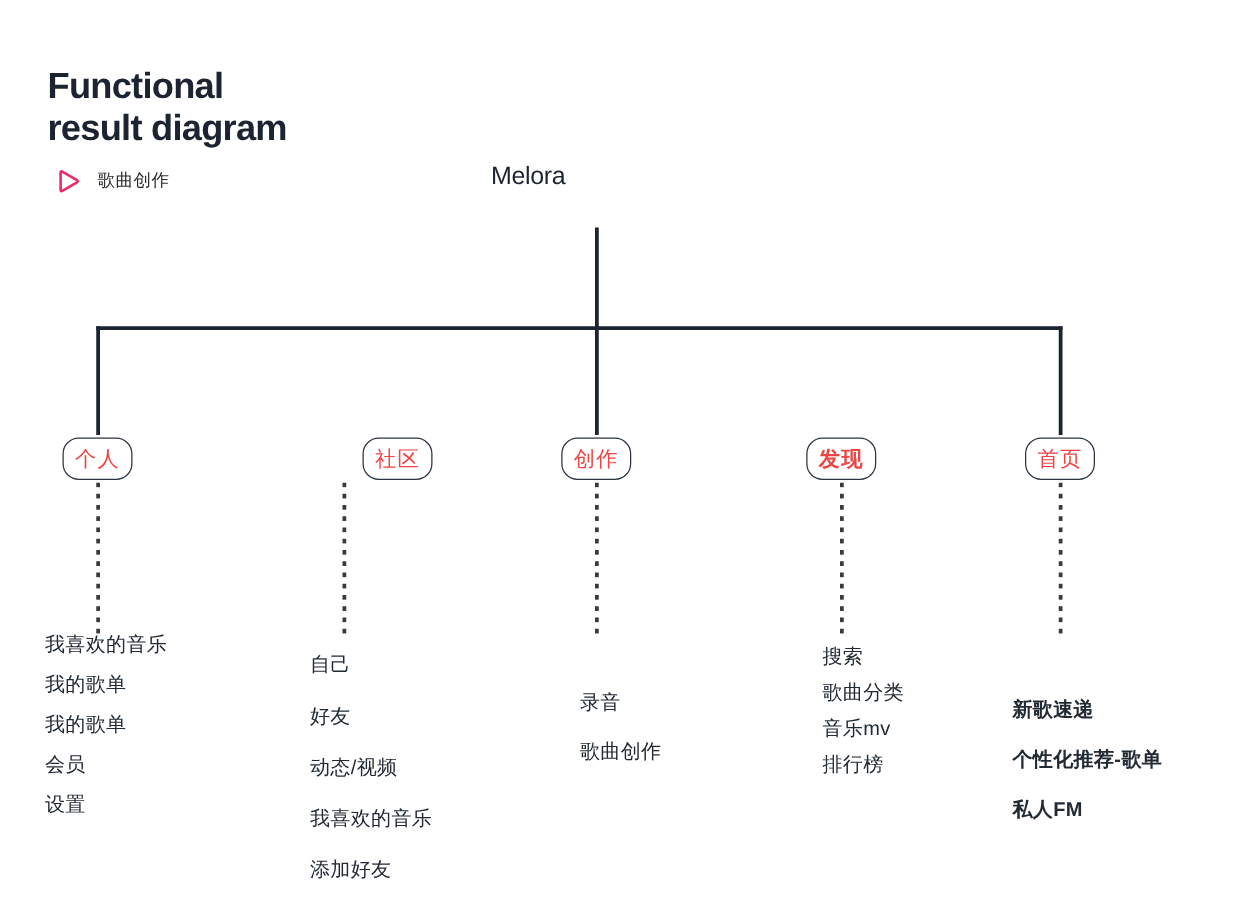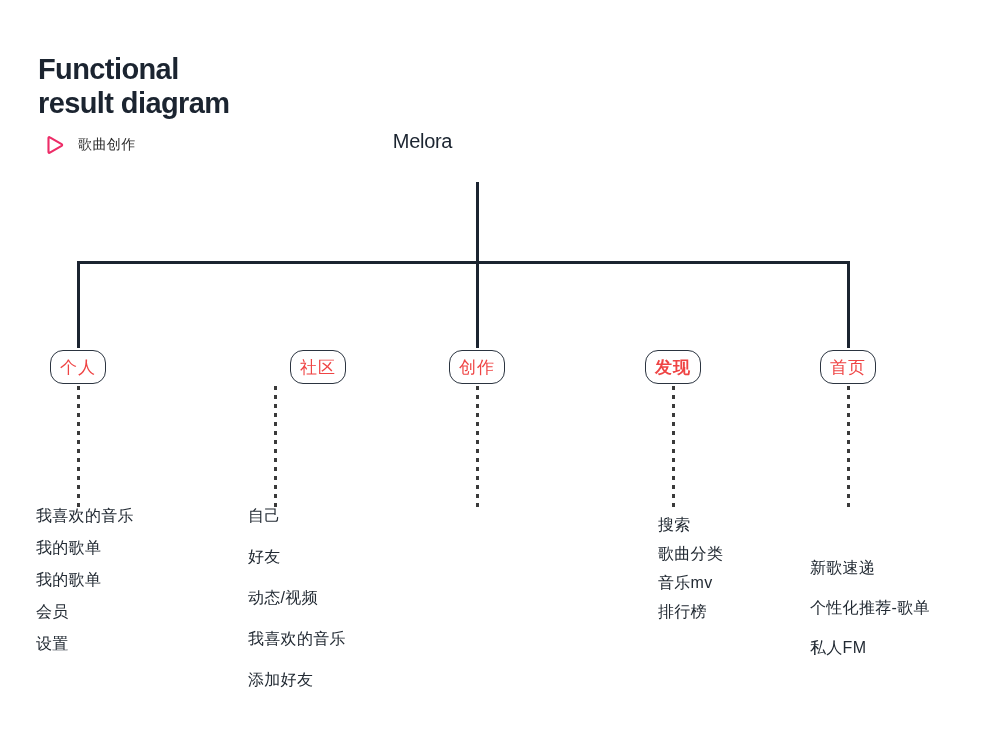--- a/index.html
+++ b/index.html
@@ -172,35 +172,39 @@
   </div>
 
   <div class="leaf-col" style="left:36px;  top:506px; gap:11px;">
     <div class="leaf-item">我喜欢的音乐</div>
     <div class="leaf-item">我的歌单</div>
     <div class="leaf-item">我的歌单</div>
     <div class="leaf-item">会员</div>
     <div class="leaf-item">设置</div>
   </div>
 
-  <div class="leaf-col" style="left:248px; top:506px; gap:20px;">
+  <div class="leaf-col" style="left:248px; top:522px; gap:20px;">
     <div class="leaf-item">自己</div>
     <div class="leaf-item">好友</div>
     <div class="leaf-item">动态/视频</div>
     <div class="leaf-item">我喜欢的音乐</div>
     <div class="leaf-item">添加好友</div>
   </div>
 
+  <div class="leaf-col" style="left:464px; top:552px; gap:18px;">
+    <div class="leaf-item">录音</div>
+    <div class="leaf-item">歌曲创作</div>
+  </div>
 
   <div class="leaf-col" style="left:658px; top:515px; gap:8px;">
     <div class="leaf-item">搜索</div>
     <div class="leaf-item">歌曲分类</div>
     <div class="leaf-item">音乐mv</div>
     <div class="leaf-item">排行榜</div>
   </div>
 
-  <div class="leaf-col" style="left:810px; top:558px; gap:19px;">
+  <div class="leaf-col" style="left:810px; top:558px; gap:19px;font-weight:bold;">
     <div class="leaf-item">新歌速递</div>
     <div class="leaf-item">个性化推荐-歌单</div>
     <div class="leaf-item">私人FM</div>
   </div>
 
 </div>
 
 </body></html>

